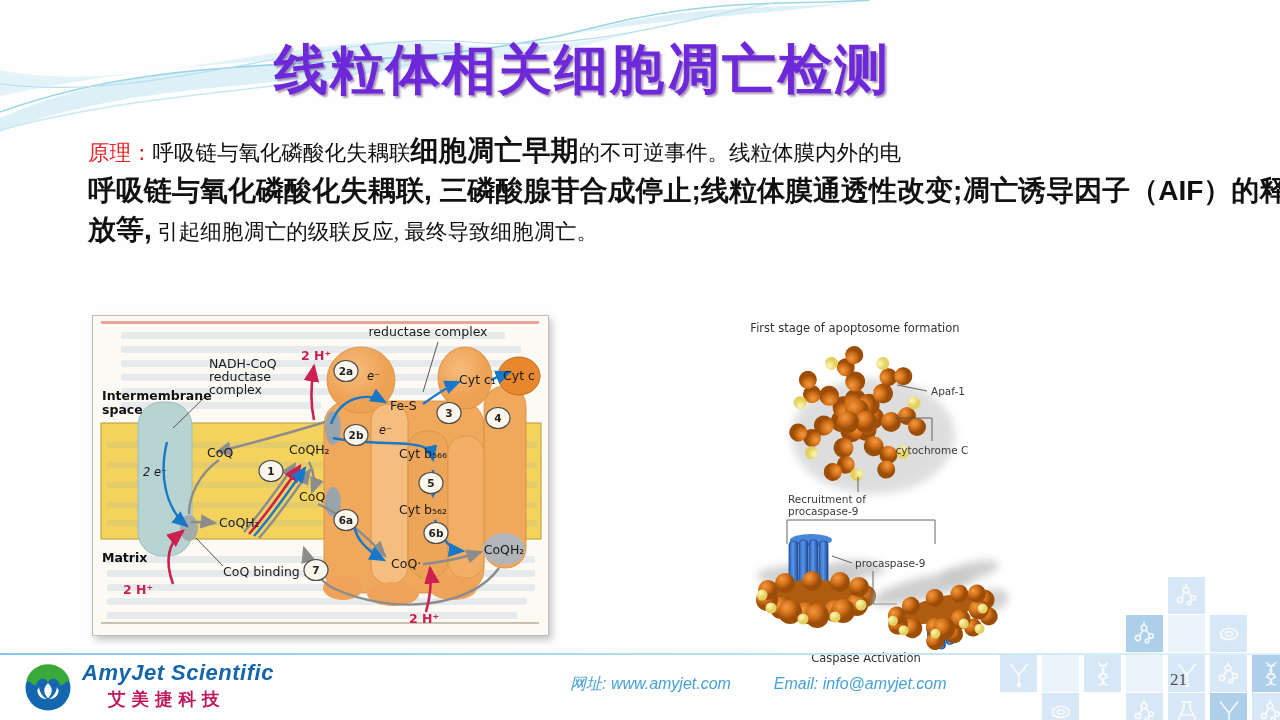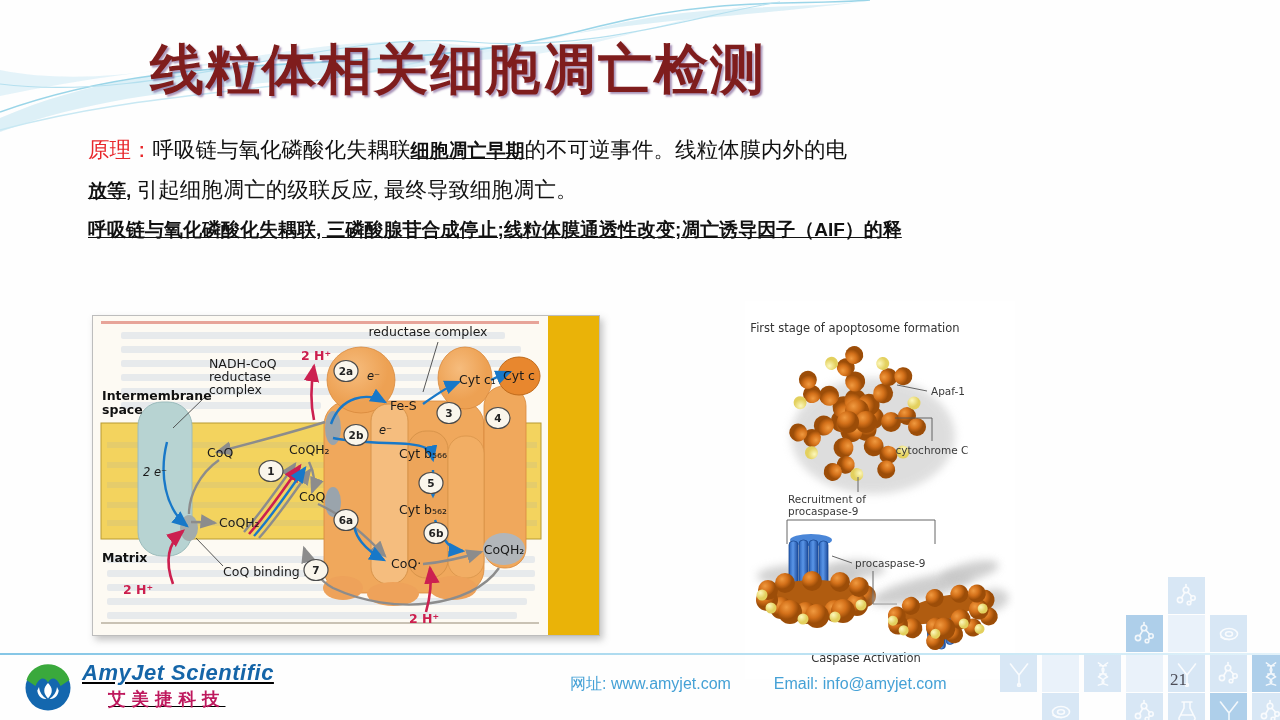--- a/index.html
+++ b/index.html
@@ -4,51 +4,51 @@
 <style>
   * { margin:0; padding:0; box-sizing:border-box; }
   html,body { width:1280px; height:720px; overflow:hidden; background:#fff; }
   .slide { position:relative; width:1280px; height:720px; background:#fefefe;
            font-family:"Liberation Sans","DejaVu Sans",sans-serif; }
 
   
   .waves { position:absolute; left:0; top:0; pointer-events:none; }
 
   
-  .title { position:absolute; left:150px; top:34px; width:740px; text-align:left;
-           font-size:54px; font-weight:bold; color:#7f1d1d;
+  .title { position:absolute; left:150px; top:34px; width:740px; text-align:right;
+           font-size:54px; font-weight:bold; color:#6d28d9;
            font-family:"Liberation Sans","DejaVu Sans",sans-serif;
            text-shadow:2px 2px 2px rgba(70,25,105,0.45); letter-spacing:2px; }
 
   
   .principle { position:absolute; left:88px; top:131px; width:1105px;
                font-family:"Liberation Serif","DejaVu Serif",serif;
                font-size:21.5px; color:#111; }
   .pline { height:39.5px; line-height:39.5px; white-space:nowrap; }
   .pline .red { color:#e8262a;margin-top:9px; }
-  .pline .b { font-weight:bold; font-family:"Liberation Sans","DejaVu Sans",sans-serif; font-size:19px;text-decoration:underline; }
-
-  
-  .etc-fig { position:absolute; left:92px; top:315px; width:508px; height:321px;
-             background:#eab308; border:1px solid #bdbdbd;
+  .pline .b { font-weight:bold; font-family:"Liberation Sans","DejaVu Sans",sans-serif; font-size:28px; }
+
+  
+  .etc-fig { position:absolute; left:92px; top:315px; width:457px; height:321px;
+             background:#fde047; border:1px solid #bdbdbd;
              box-shadow:3px 4px 7px rgba(90,90,90,0.35); }
 
   
   .apo-fig { position:absolute; left:745px; top:301px; width:270px; height:378px; }
 
   
   .footline { position:absolute; left:0; top:653px; width:1280px; height:2px;
               background:linear-gradient(90deg,#85c6e6,#a8d8ee 40%,#c2e5f4 70%,#e2f2fa); }
-  .logo { position:absolute; left:22px; top:660px; display:flex;text-decoration:underline; }
+  .logo { position:absolute; left:22px; top:660px; display:flex; }
   .logo-txt { margin-left:8px; }
   .brand-en { display:block; font-size:22px; font-weight:bold; font-style:italic;
               color:#1565a8; letter-spacing:0.5px; }
   .brand-cn { display:block; font-size:17.5px; font-weight:bold; color:#be185d;
               letter-spacing:6px; margin:1px 0 0 26px; }
-  .contact { position:absolute; left:570px; top:674px; font-size:16px; 
+  .contact { position:absolute; left:570px; top:674px; font-size:16px; font-style:italic;
              color:#45a1d6; font-family:"Liberation Sans","DejaVu Sans",sans-serif; }
   .contact .gap { display:inline-block; width:34px; }
   .pagenum { position:absolute; left:1158px; top:670px; font-size:17px; color:#4d4d57;
              font-family:"Liberation Serif","DejaVu Serif",serif; z-index:6;margin-left:12px; }
 
   
   .tile { position:absolute; width:37px; height:37px; z-index:4; display:flex;
           align-items:center; justify-content:center; }
   .s1 { background:#eaf2fa; } .s2 { background:#d8e7f5; } .s3 { background:#aecfea; }
   .tici { width:26px; height:26px; stroke:#ffffff; stroke-width:1.6; fill:none;
@@ -76,24 +76,24 @@
     <path d="M0,130 C150,90 260,96 420,62" stroke="#c8e8f3" stroke-width="1.4" fill="none"></path>
   </svg>
 
   <div class="title">线粒体相关细胞凋亡检测</div>
 
   <div class="principle">
     <div class="pline">
       <span class="red">原理：</span><span>呼吸链与氧化磷酸化失耦联</span><span class="b">细胞凋亡早期</span><span>的不可逆事件。线粒体膜内外的电</span>
     </div>
     <div class="pline">
+      <span class="b">呼吸链与氧化磷酸化失耦联, 三磷酸腺苷合成停止;线粒体膜通透性改变;凋亡诱导因子（AIF）的释</span>
+    </div>
+    <div class="pline">
       <span class="b">放等,</span><span> 引起细胞凋亡的级联反应, 最终导致细胞凋亡。</span>
-    </div>
-    <div class="pline">
-      <span class="b">呼吸链与氧化磷酸化失耦联, 三磷酸腺苷合成停止;线粒体膜通透性改变;凋亡诱导因子（AIF）的释</span>
     </div>
   </div>
 
   <div class="etc-fig">
   <svg width="455" height="319" viewBox="0 0 455 319">
     <defs>
       <marker id="mG" markerWidth="8" markerHeight="8" refX="6" refY="3" orient="auto">
             <path d="M0,0 L7,3 L0,6 Z" fill="#8c8c8c"></path>
           </marker>
       <marker id="mB" markerWidth="8" markerHeight="8" refX="6" refY="3" orient="auto">

